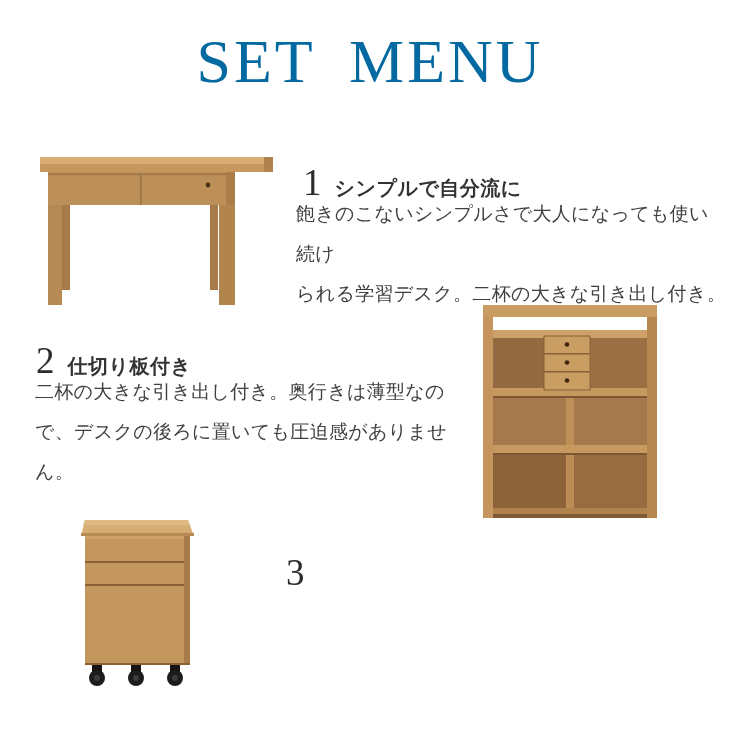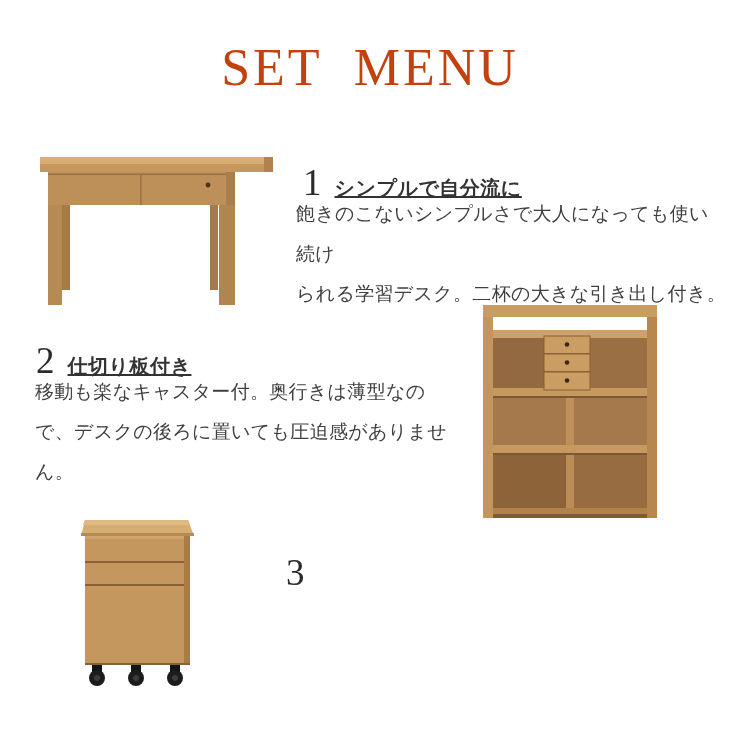--- a/index.html
+++ b/index.html
@@ -7,28 +7,28 @@
     position: relative;
     width: 740px;
     height: 740px;
     background: #ffffff;
     overflow: hidden;
     font-family: "Liberation Sans", "DejaVu Sans", sans-serif;
   }
   .title {
     position: absolute;
     left: 0; right: 0; top: 26px;
-    margin: 12px;
+    margin: 0;
     text-align: center;
     font-family: "Liberation Serif", "DejaVu Serif", serif;
     font-weight: normal;
-    font-size: 52px;
+    font-size: 62px;
     letter-spacing: 3px;
     word-spacing: 16px;
-    color: #c2410c;
+    color: #0369a1;
   }
   .img { position: absolute; display: block; }
   .img-desk  { left: 28px;  top: 142px; width: 250px; height: 172px; }
   .img-shelf { left: 480px; top: 303px; width: 180px; height: 218px; }
   .img-wagon { left: 78px;  top: 517px; width: 122px; height: 170px; }
 
   .head {
     position: absolute;
     display: flex;
     align-items: baseline;
@@ -38,21 +38,20 @@
     font-family: "Liberation Serif", "DejaVu Serif", serif;
     font-size: 37px;
     line-height: 1;
     color: #2b2b2b;
   }
   .htext {
     font-size: 20px;
     font-weight: bold;
     letter-spacing: 0.5px;
     color: #333333;
-    text-decoration: underline;
   }
   .head-1 { left: 303px; top: 164px; }
   .head-2 { left: 36px;  top: 342px; }
   .head-3 { left: 286px; top: 554px; }
 
   .desc {
     position: absolute;
     font-size: 19px;
     line-height: 40px;
     letter-spacing: 0.3px;
@@ -127,21 +126,21 @@
       <circle cx="87" cy="41.5" r="2.3" fill="#40240f"></circle>
       <circle cx="87" cy="59.5" r="2.3" fill="#40240f"></circle>
       <circle cx="87" cy="77.5" r="2.3" fill="#40240f"></circle>
     </g>
   </svg>
 
   <div class="head head-2">
     <span class="num">2</span>
     <span class="htext">仕切り板付き</span>
   </div>
-  <div class="desc desc-2">移動も楽なキャスター付。奥行きは薄型なの
+  <div class="desc desc-2">二杯の大きな引き出し付き。奥行きは薄型なの
 で、デスクの後ろに置いても圧迫感がありませ
 ん。</div>
 
   <svg class="img img-wagon" viewBox="0 0 122 170">
     <g>
       <polygon points="7,3 110,3 116,19 3,19" fill="#d6ad73"></polygon>
       <polygon points="7,3 110,3 112,8 5,8" fill="#dfba82"></polygon>
       <polygon points="3,16 116,16 116,19 3,19" fill="#b78a53"></polygon>
     </g>
     <g>

